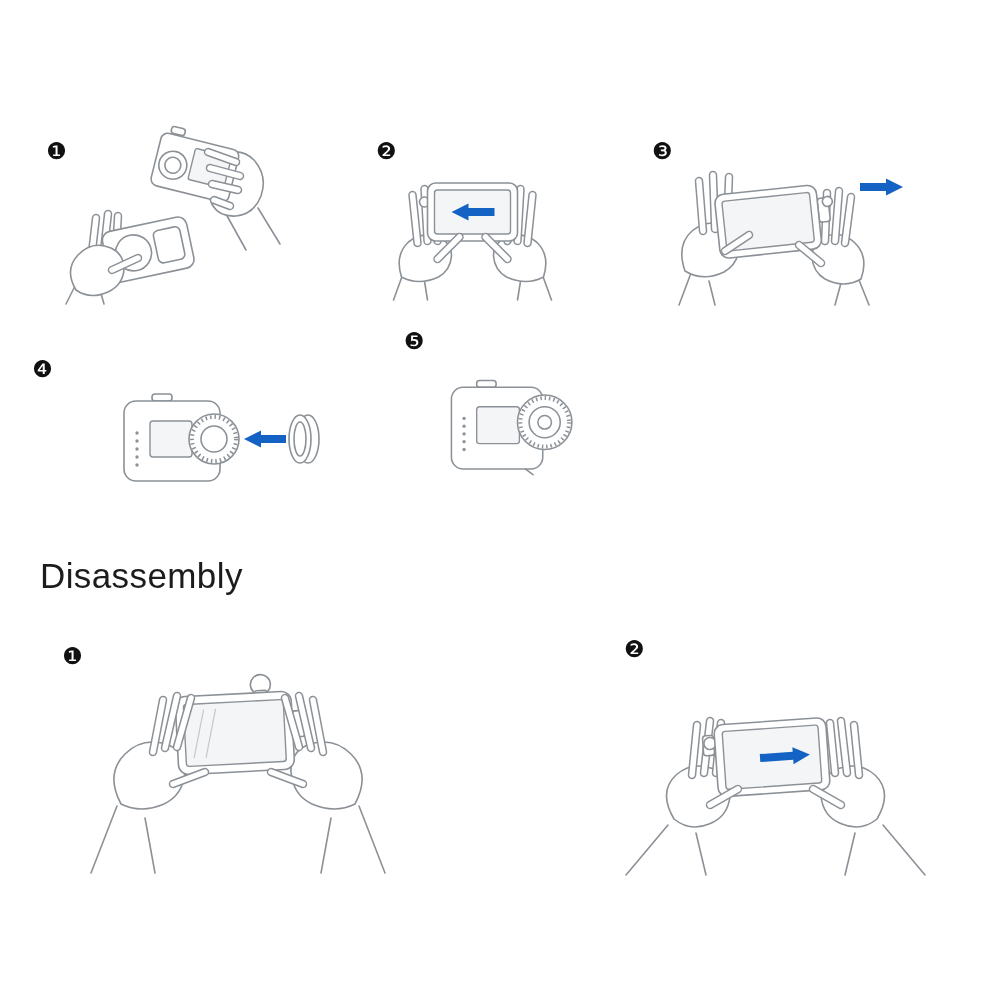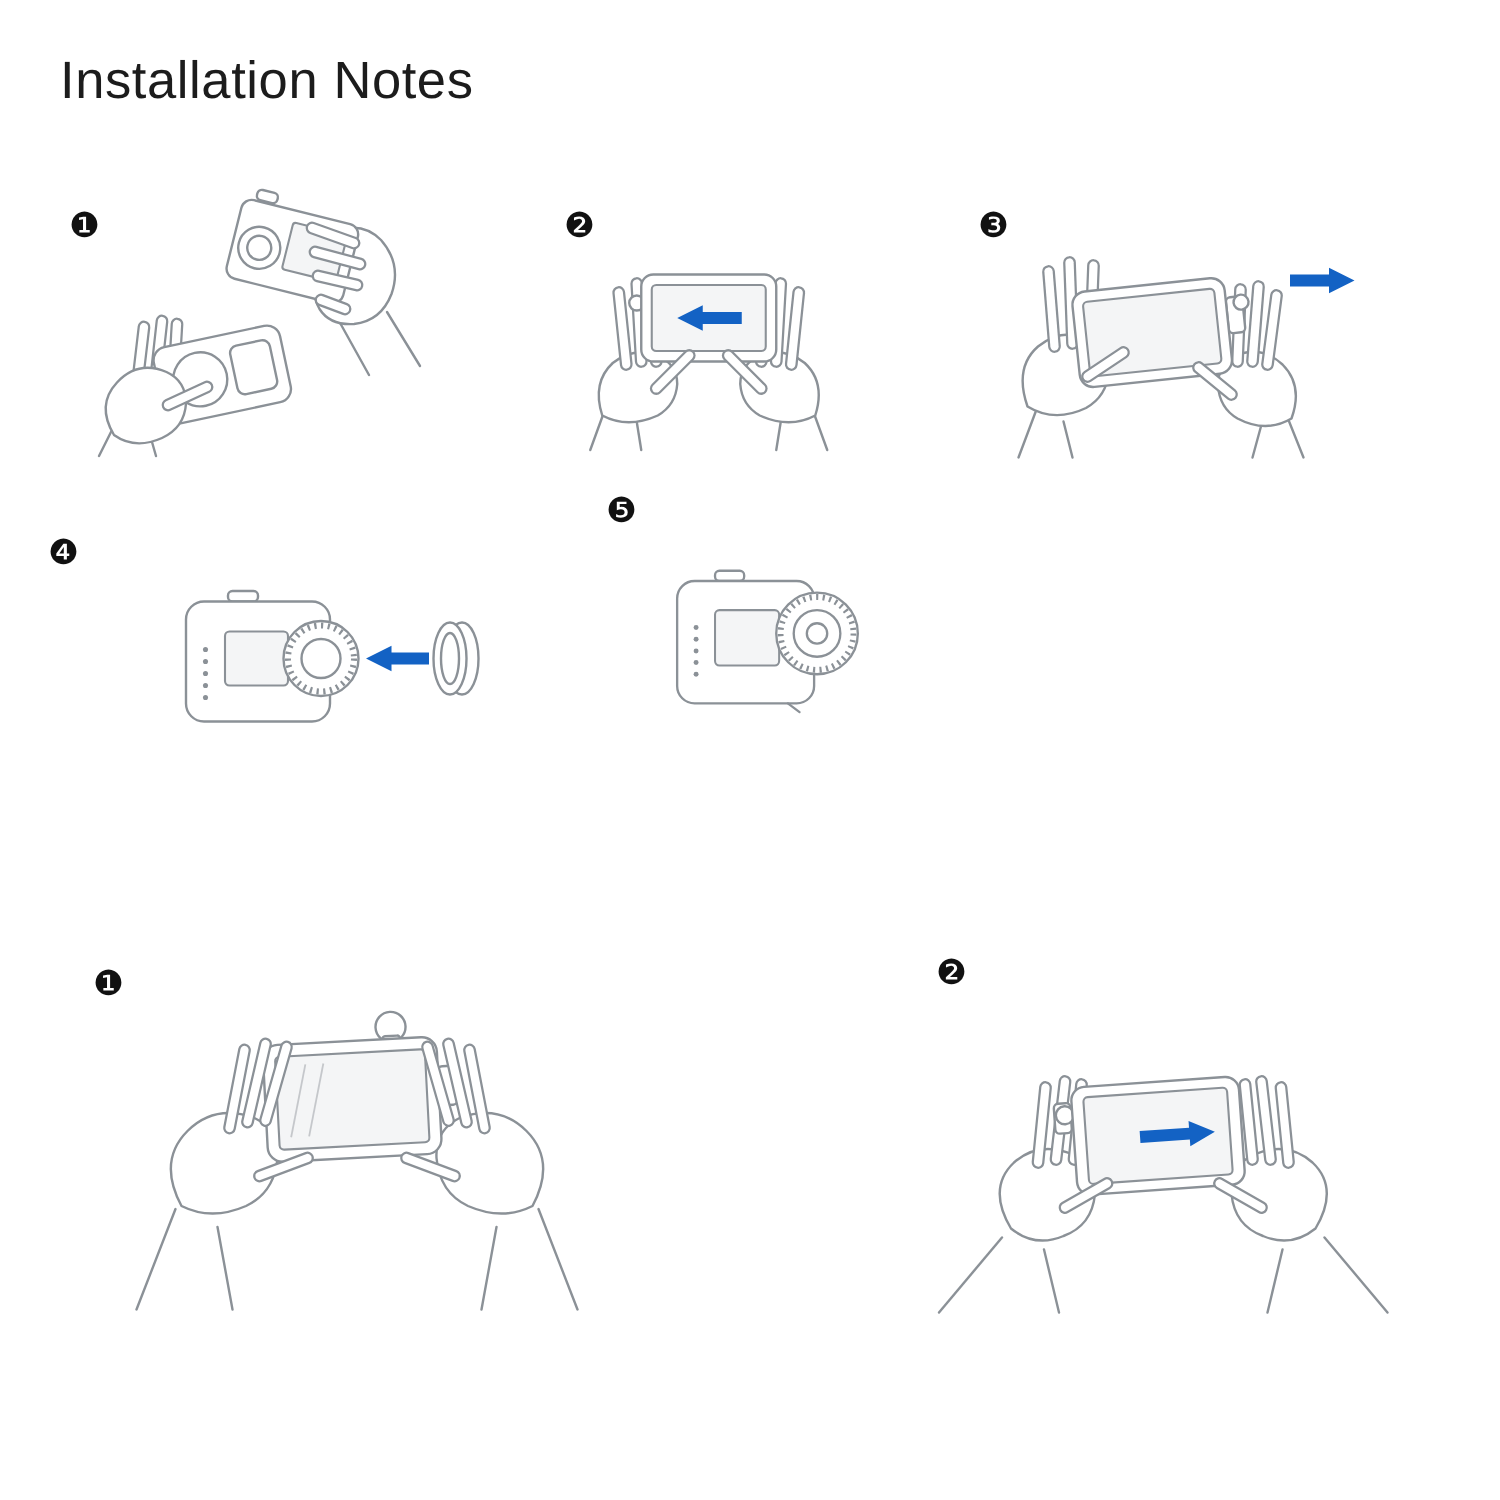--- a/index.html
+++ b/index.html
@@ -20,21 +20,20 @@
   .arrow{ fill:var(--arrow); }
   .knurl{ fill:none; stroke:var(--line); stroke-width:4; stroke-dasharray:1.5 3; }
   .dot  { fill:var(--line); }
   .shine{ stroke:var(--line); stroke-width:1.2; opacity:.45; fill:none; }
 </style>
 </head>
 <body>
 
 <div class="canvas">
 
-  <h1 class="heading" style="left:40px; top:34px;">Installation Notes</h1>
 
   <span class="stepnum" style="left:46px; top:140px;">❶</span>
   <figure class="illus" style="left:50px; top:112px; width:235px; height:195px;">
     <svg viewBox="0 0 235 195">
       <g>
         <path class="ln" d="M208,96 L230,132"></path>
           <path class="ln" d="M176,102 L196,138"></path>
         <path class="palm" d="M170,44 Q190,34 204,48 Q218,64 211,84 Q204,102 186,104 Q170,105 163,94 Q157,84 162,70 Z"></path>
       </g>
       <g transform="rotate(14 150 60)">
@@ -201,20 +200,21 @@
       </g>
       <g>
         <circle class="wh" cx="116" cy="60" r="28"></circle>
         <circle class="knurl" cx="116" cy="60" r="25"></circle>
         <circle class="ln" cx="116" cy="60" r="16"></circle>
         <circle class="ln" cx="116" cy="60" r="7"></circle>
       </g>
     </svg>
   </figure>
 
+  <h2 class="heading" style="left:40px; top:556px;">Disassembly</h2>
 
   <span class="stepnum" style="left:62px; top:645px;">❶</span>
   <figure class="illus" style="left:55px; top:648px; width:365px; height:225px;">
     <svg viewBox="0 0 365 225">
       <g>
         <path class="ln" d="M36,225 L62,158"></path>
           <path class="ln" d="M100,225 L90,170"></path>
         <path class="ln" d="M330,225 L304,158"></path>
           <path class="ln" d="M266,225 L276,170"></path>
       </g>

